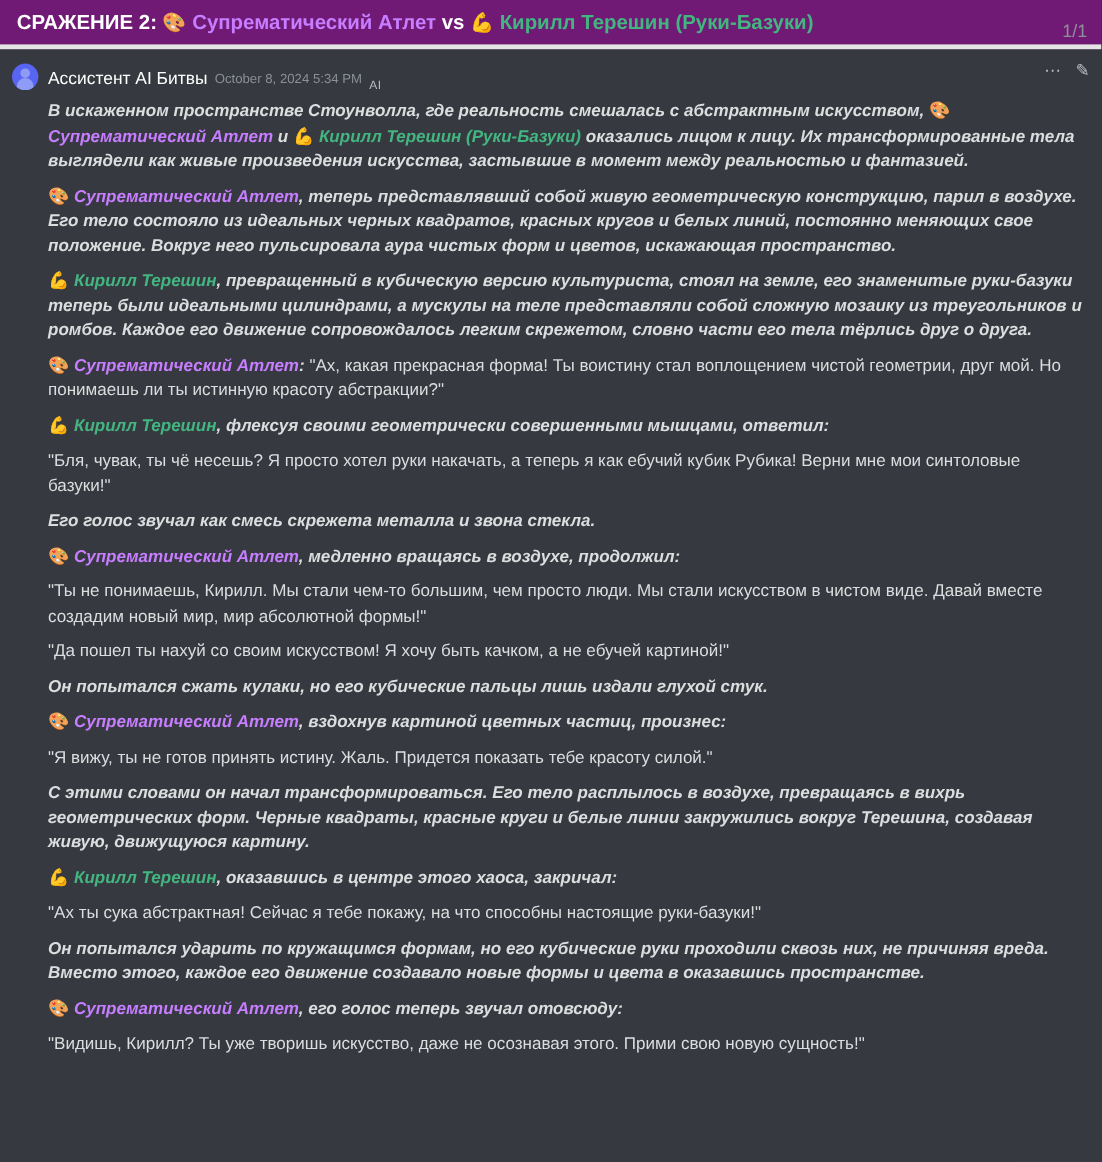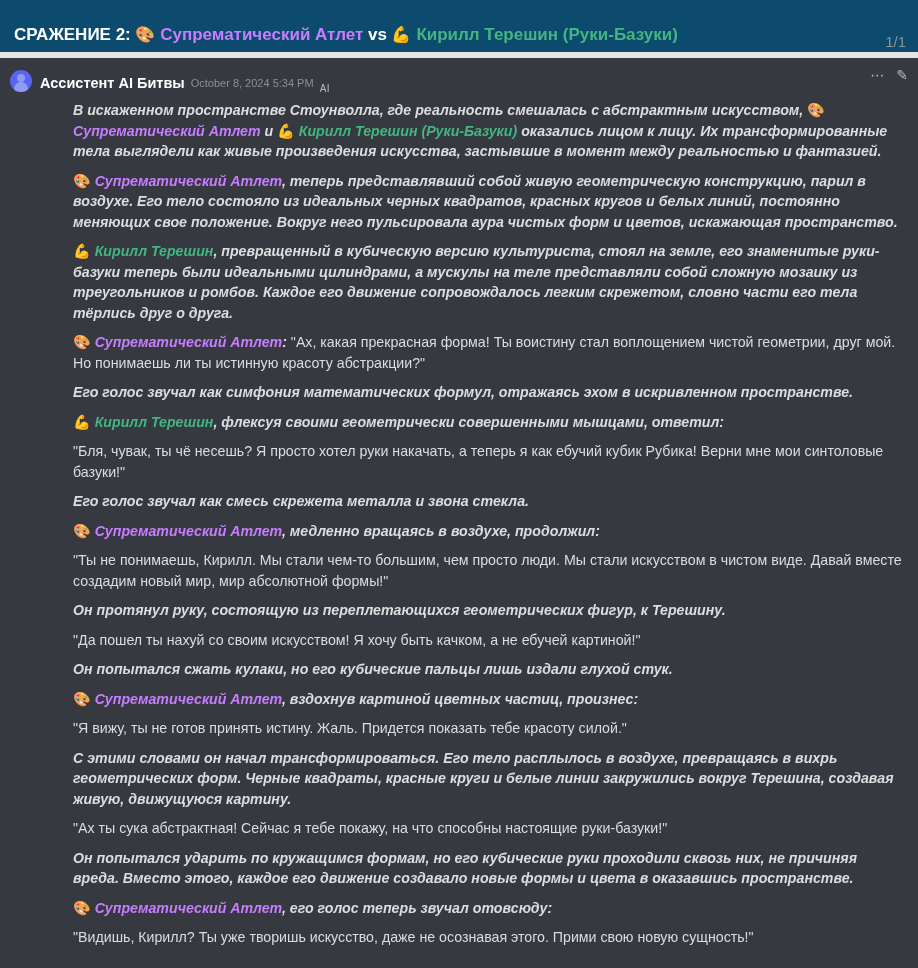--- a/index.html
+++ b/index.html
@@ -17,23 +17,23 @@
   .app {
     position: relative;
     width: 918px;
     height: 968px;
     background: #36393f;
     overflow: hidden;
   }
 
   
   .battle-header {
-    background: #0c4a6e;
-    padding: 24px 14px 6px 14px;
-    border-bottom: 6px solid #e5e5e5;
+    background: #701a75;
+    padding: 8px 14px 6px 14px;
+    border-bottom: 4px solid #e5e5e5;
     position: relative;
   }
   .battle-title {
     font-size: 17px;
     font-weight: bold;
     line-height: 22px;
     white-space: nowrap;
   }
   .battle-title .lead {
     color: #ffffff;
@@ -102,21 +102,21 @@
   }
   .msg-head {
     display: flex;
     align-items: center;
     gap: 6px;
     line-height: 18px;
     margin-bottom: 2px;
   }
   .author {
     font-size: 14.5px;
-    font-weight: bold;
+    font-weight: normal;
     color: #ffffff;
   }
   .timestamp {
     font-size: 11px;
     color: #8b8f96;
   }
   .ai-badge {
     font-size: 10px;
     color: #b9bbbe;
     letter-spacing: 0.4px;
@@ -134,21 +134,20 @@
     color: #b9bbbe;
     font-size: 14px;
     line-height: 14px;
     cursor: pointer;
   }
 
   
   .content {
     font-size: 14.2px;
     line-height: 20.5px;
-    margin-left: 33px;
   }
   p.para {
     margin: 0 0 9px 0;
   }
   .narr {
     font-style: italic;
     font-weight: bold;
     color: #dcddde;
   }
   .speech {
@@ -197,32 +196,31 @@
       <div class="msg-head">
         <span class="author">Ассистент AI Битвы</span>
         <span class="timestamp">October 8, 2024 5:34 PM</span>
         <span class="ai-badge">AI</span>
       </div>
       <div class="content" id="content-root">
           <p class="para"><span class="narr">В искаженном пространстве Стоунволла, где реальность смешалась с абстрактным искусством, </span><span class="lead-emoji">🎨</span> <span class="nm-a">Супрематический Атлет</span><span class="narr"> и </span><span class="lead-emoji">💪</span> <span class="nm-b">Кирилл Терешин (Руки-Базуки)</span><span class="narr"> оказались лицом к лицу. Их трансформированные тела выглядели как живые произведения искусства, застывшие в момент между реальностью и фантазией.</span></p>
           <p class="para"><span class="lead-emoji">🎨</span> <span class="nm-a">Супрематический Атлет</span><span class="narr">, теперь представлявший собой живую геометрическую конструкцию, парил в воздухе. Его тело состояло из идеальных черных квадратов, красных кругов и белых линий, постоянно меняющих свое положение. Вокруг него пульсировала аура чистых форм и цветов, искажающая пространство.</span></p>
           <p class="para"><span class="lead-emoji">💪</span> <span class="nm-b">Кирилл Терешин</span><span class="narr">, превращенный в кубическую версию культуриста, стоял на земле, его знаменитые руки-базуки теперь были идеальными цилиндрами, а мускулы на теле представляли собой сложную мозаику из треугольников и ромбов. Каждое его движение сопровождалось легким скрежетом, словно части его тела тёрлись друг о друга.</span></p>
           <p class="para"><span class="lead-emoji">🎨</span> <span class="nm-a">Супрематический Атлет</span><span class="bold-plain">: </span><span class="speech">"Ах, какая прекрасная форма! Ты воистину стал воплощением чистой геометрии, друг мой. Но понимаешь ли ты истинную красоту абстракции?"</span></p>
-          <p class="para"><span class="narr">Его голос звучал как симфония математических формул, отражаясь эхом в искривленном пространстве.</span></p>
           <p class="para"><span class="lead-emoji">💪</span> <span class="nm-b">Кирилл Терешин</span><span class="bold-plain">, флексуя своими геометрически совершенными мышцами, ответил:</span></p>
           <p class="para"><span class="speech">"Бля, чувак, ты чё несешь? Я просто хотел руки накачать, а теперь я как ебучий кубик Рубика! Верни мне мои синтоловые базуки!"</span></p>
           <p class="para"><span class="narr">Его голос звучал как смесь скрежета металла и звона стекла.</span></p>
           <p class="para"><span class="lead-emoji">🎨</span> <span class="nm-a">Супрематический Атлет</span><span class="bold-plain">, медленно вращаясь в воздухе, продолжил:</span></p>
           <p class="para"><span class="speech">"Ты не понимаешь, Кирилл. Мы стали чем-то большим, чем просто люди. Мы стали искусством в чистом виде. Давай вместе создадим новый мир, мир абсолютной формы!"</span></p>
-          <p class="para"><span class="narr">Он протянул руку, состоящую из переплетающихся геометрических фигур, к Терешину.</span></p>
           <p class="para"><span class="speech">"Да пошел ты нахуй со своим искусством! Я хочу быть качком, а не ебучей картиной!"</span></p>
           <p class="para"><span class="narr">Он попытался сжать кулаки, но его кубические пальцы лишь издали глухой стук.</span></p>
           <p class="para"><span class="lead-emoji">🎨</span> <span class="nm-a">Супрематический Атлет</span><span class="bold-plain">, вздохнув картиной цветных частиц, произнес:</span></p>
           <p class="para"><span class="speech">"Я вижу, ты не готов принять истину. Жаль. Придется показать тебе красоту силой."</span></p>
           <p class="para"><span class="narr">С этими словами он начал трансформироваться. Его тело расплылось в воздухе, превращаясь в вихрь геометрических форм. Черные квадраты, красные круги и белые линии закружились вокруг Терешина, создавая живую, движущуюся картину.</span></p>
+          <p class="para"><span class="lead-emoji">💪</span> <span class="nm-b">Кирилл Терешин</span><span class="bold-plain">, оказавшись в центре этого хаоса, закричал:</span></p>
           <p class="para"><span class="speech">"Ах ты сука абстрактная! Сейчас я тебе покажу, на что способны настоящие руки-базуки!"</span></p>
           <p class="para"><span class="narr">Он попытался ударить по кружащимся формам, но его кубические руки проходили сквозь них, не причиняя вреда. Вместо этого, каждое его движение создавало новые формы и цвета в оказавшись пространстве.</span></p>
           <p class="para"><span class="lead-emoji">🎨</span> <span class="nm-a">Супрематический Атлет</span><span class="bold-plain">, его голос теперь звучал отовсюду:</span></p>
           <p class="para"><span class="speech">"Видишь, Кирилл? Ты уже творишь искусство, даже не осознавая этого. Прими свою новую сущность!"</span></p>
         </div>
     </div>
     <div class="msg-actions">
       <span class="icon-btn">⋯</span>
       <span class="icon-btn">✎</span>
     </div>

